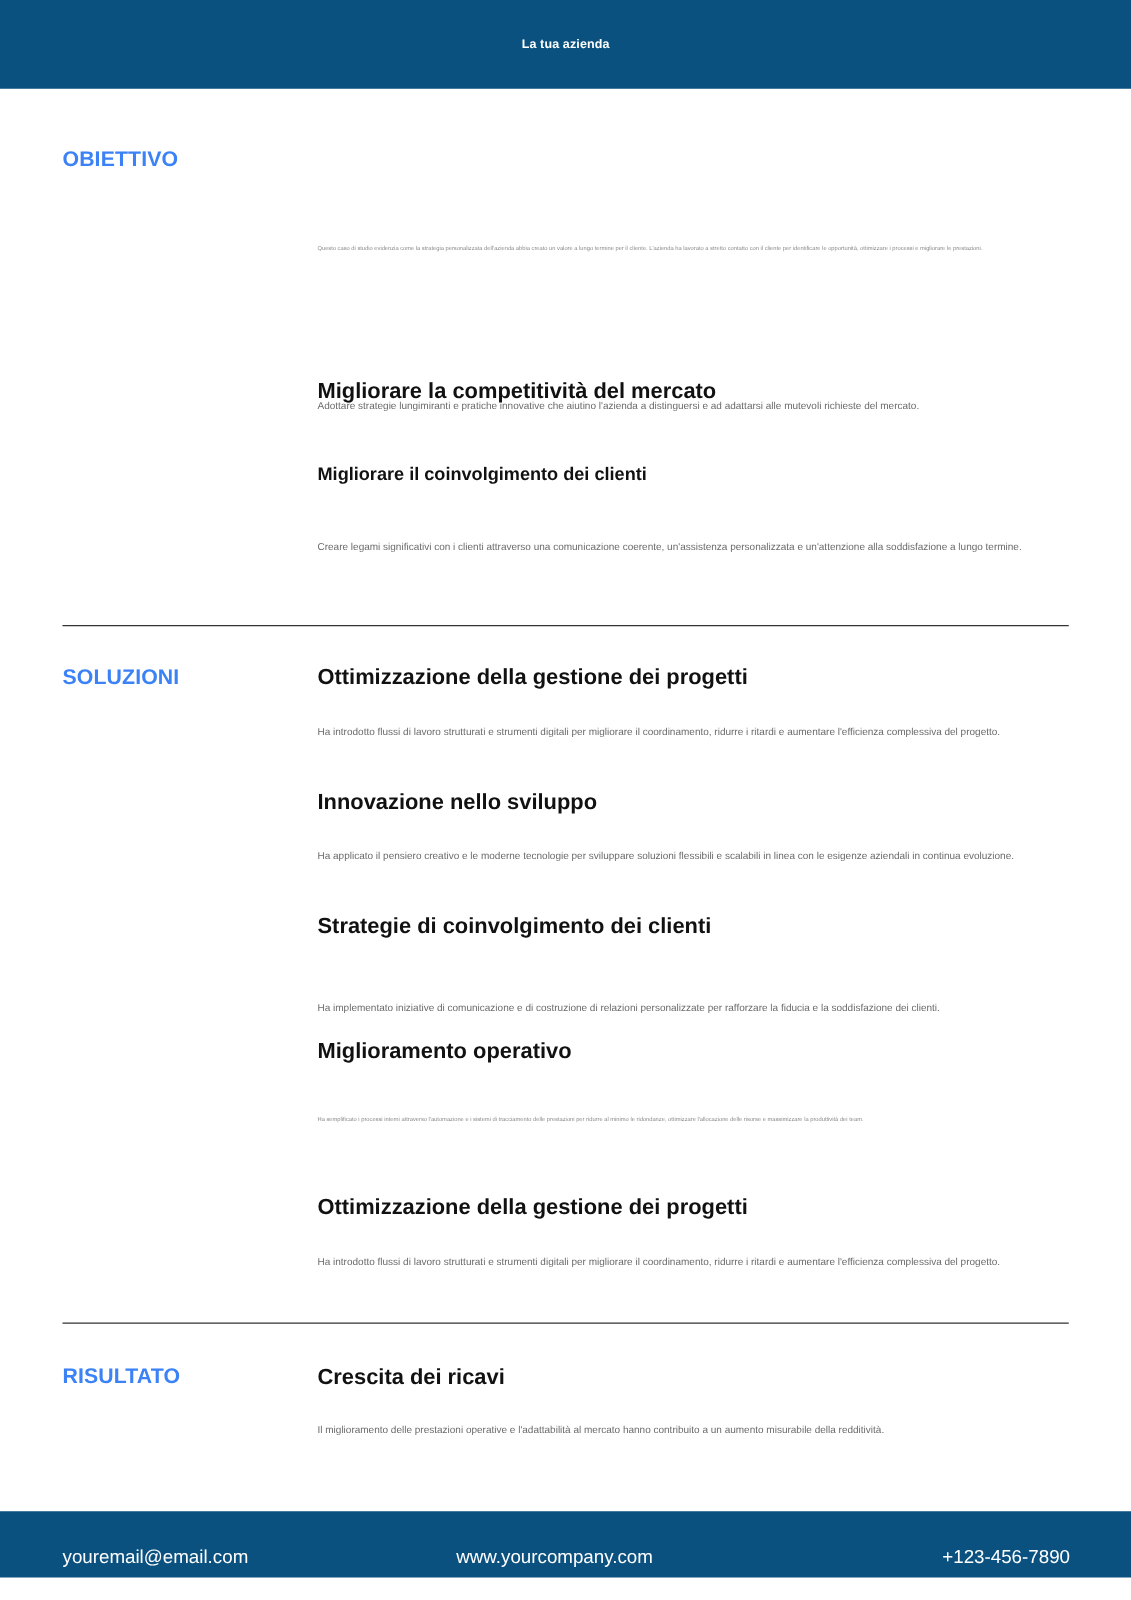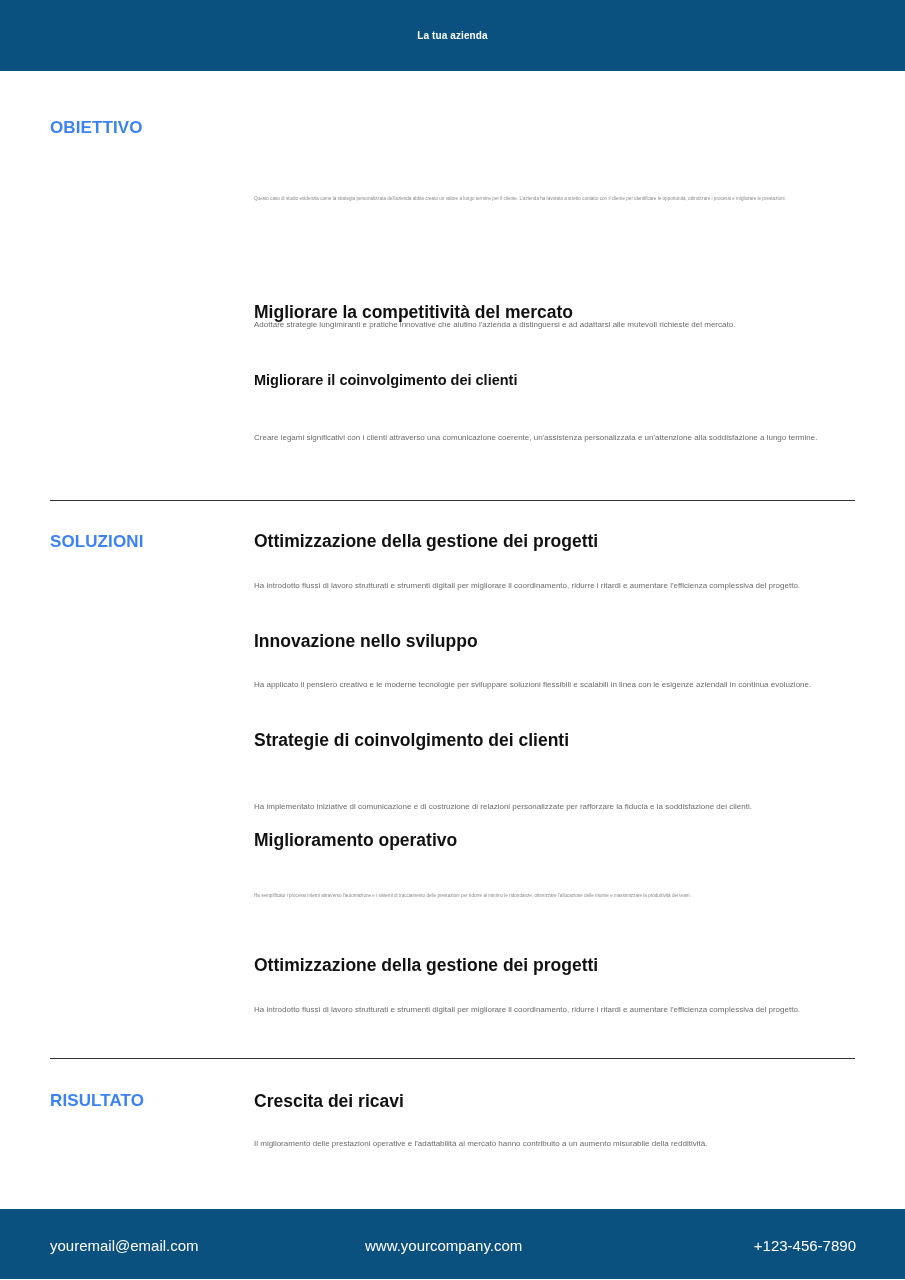--- a/index.html
+++ b/index.html
@@ -66,21 +66,21 @@
       position: absolute;
       left: 50px;
       width: 805px;
       height: 1px;
       background: #333333;
     }
     .footer {
       position: absolute;
       left: 0; top: 1209px;
       width: 905px;
-      height: 70px;
+      height: 53px;
       background: #0b5180;
     }
     .footer-item {
       position: absolute;
       top: 28px;
       color: #ffffff;
       font-size: 15px;
       white-space: nowrap;
     }
   </style>

